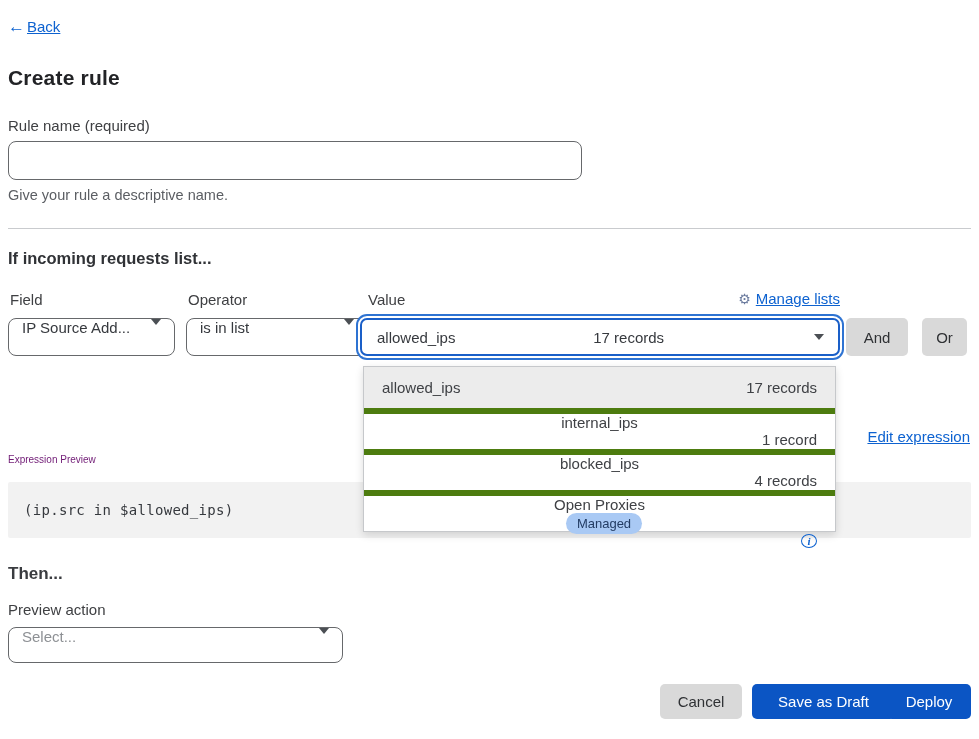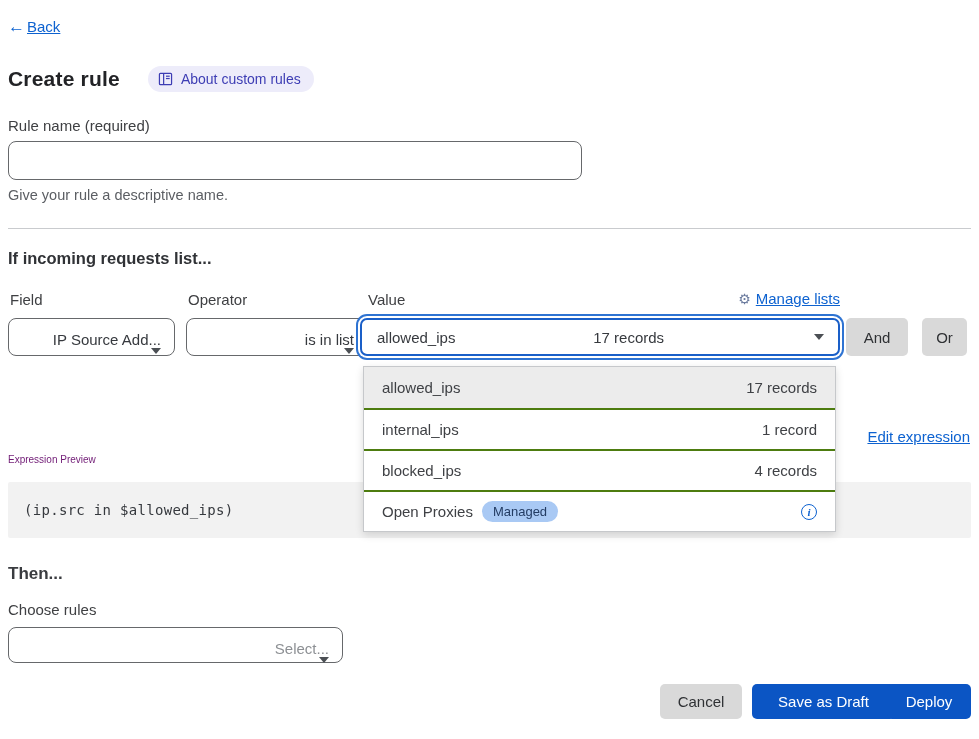--- a/index.html
+++ b/index.html
@@ -60,24 +60,23 @@
     top: 290px; right: 139px;
     display: flex; align-items: center; gap: 5px;
     color: #0d62d0; font-size: 15px; cursor: pointer;
   }
   .manage-lists .gear-icon { color: #6b7b9e; font-size: 14px; }
   .manage-lists .manage-text { text-decoration: underline; }
 
   .select-box {
     height: 38px; background: #fff;
     border: 1px solid #66686b; border-radius: 8px;
-    display: flex; align-items: flex-end;
-    padding: 12px 13px; font-size: 15px; color: #36393e;
+    display: flex; align-items: flex-start;
+    padding: 0 13px; font-size: 15px; color: #36393e;
     cursor: pointer;
-    flex-direction: column;
   }
   .caret {
     width: 0; height: 0; margin-left: auto;
     border-left: 5px solid transparent;
     border-right: 5px solid transparent;
     border-top: 6px solid #4b4f54;
   }
   .field-select    { top: 318px; left: 8px;   width: 167px; }
   .operator-select { top: 318px; left: 186px; width: 182px; }
 
@@ -103,21 +102,21 @@
   .dropdown-menu {
     top: 366px; left: 363px; width: 473px;
     background: #fff; border: 1px solid #c6c8cb;
     box-shadow: 0 3px 8px rgba(0,0,0,.14);
     z-index: 10;
   }
   .dropdown-row {
     height: 41px; display: flex; align-items: center;
     padding: 0 18px; font-size: 15px; color: #3f4145; cursor: pointer;
   }
-  .dropdown-row + .dropdown-row { border-top: 2px solid #4d7c0f; }
+  .dropdown-row + .dropdown-row { border-top: 6px solid #4d7c0f; flex-direction: column; }
   .dropdown-row.highlighted { background: #ececec; }
   .dropdown-row .row-count { margin-left: auto; }
   .managed-pill {
     background: #a9c9f4; color: #233c63;
     font-size: 13px; padding: 3px 11px; border-radius: 11px; margin-left: 9px;
   }
   .info-icon {
     margin-left: auto; width: 16px; height: 16px;
     border: 1.5px solid #0d62d0; border-radius: 50%;
     color: #0d62d0; font-size: 11px; font-weight: 700;
@@ -161,31 +160,20 @@
 </head>
 <body>
 
 <a class="abs back-link">
   <span class="arrow">←</span>
   <span class="back-text">Back</span>
 </a>
 
 <div class="abs title-row">
   <div class="page-title">Create rule</div>
-  <div class="about-badge">
-    <span class="book-icon">
-      <svg width="15" height="14" viewBox="0 0 16 15" fill="none" stroke="#3d3db4" stroke-width="1.3">
-        <rect x="1.5" y="1.5" width="13" height="12" rx="1"></rect>
-        <line x1="6" y1="1.5" x2="6" y2="13.5"></line>
-        <line x1="8.5" y1="4.5" x2="12.5" y2="4.5"></line>
-        <line x1="8.5" y1="7" x2="12.5" y2="7"></line>
-      </svg>
-    </span>
-    <span>About custom rules</span>
-  </div>
 </div>
 
 <div class="abs field-label rule-name-label">Rule name (required)</div>
 <input class="abs rule-name-input" type="text" value="" style="">
 <div class="abs helper-text">Give your rule a descriptive name.</div>
 
 <div class="abs divider"></div>
 
 <div class="abs match-heading">If incoming requests list...</div>
 
@@ -237,21 +225,21 @@
   </div>
 </div>
 
 <div class="abs expr-label">Expression Preview</div>
 <a class="abs edit-expression">Edit expression</a>
 <div class="abs expr-block">
   <span class="expr-code">(ip.src in $allowed_ips)</span>
 </div>
 
 <div class="abs then-heading">Then...</div>
-<div class="abs field-label action-label">Choose rules</div>
+<div class="abs field-label action-label">Preview action</div>
 <div class="abs select-box action-select">
   <span class="placeholder">Select...</span>
   <span class="caret"></span>
 </div>
 
 <button class="abs footer-btn cancel-btn">Cancel</button>
 <button class="abs footer-btn save-draft-btn">Save as Draft</button>
 <button class="abs footer-btn deploy-btn">Deploy</button>
 
 </body></html>

